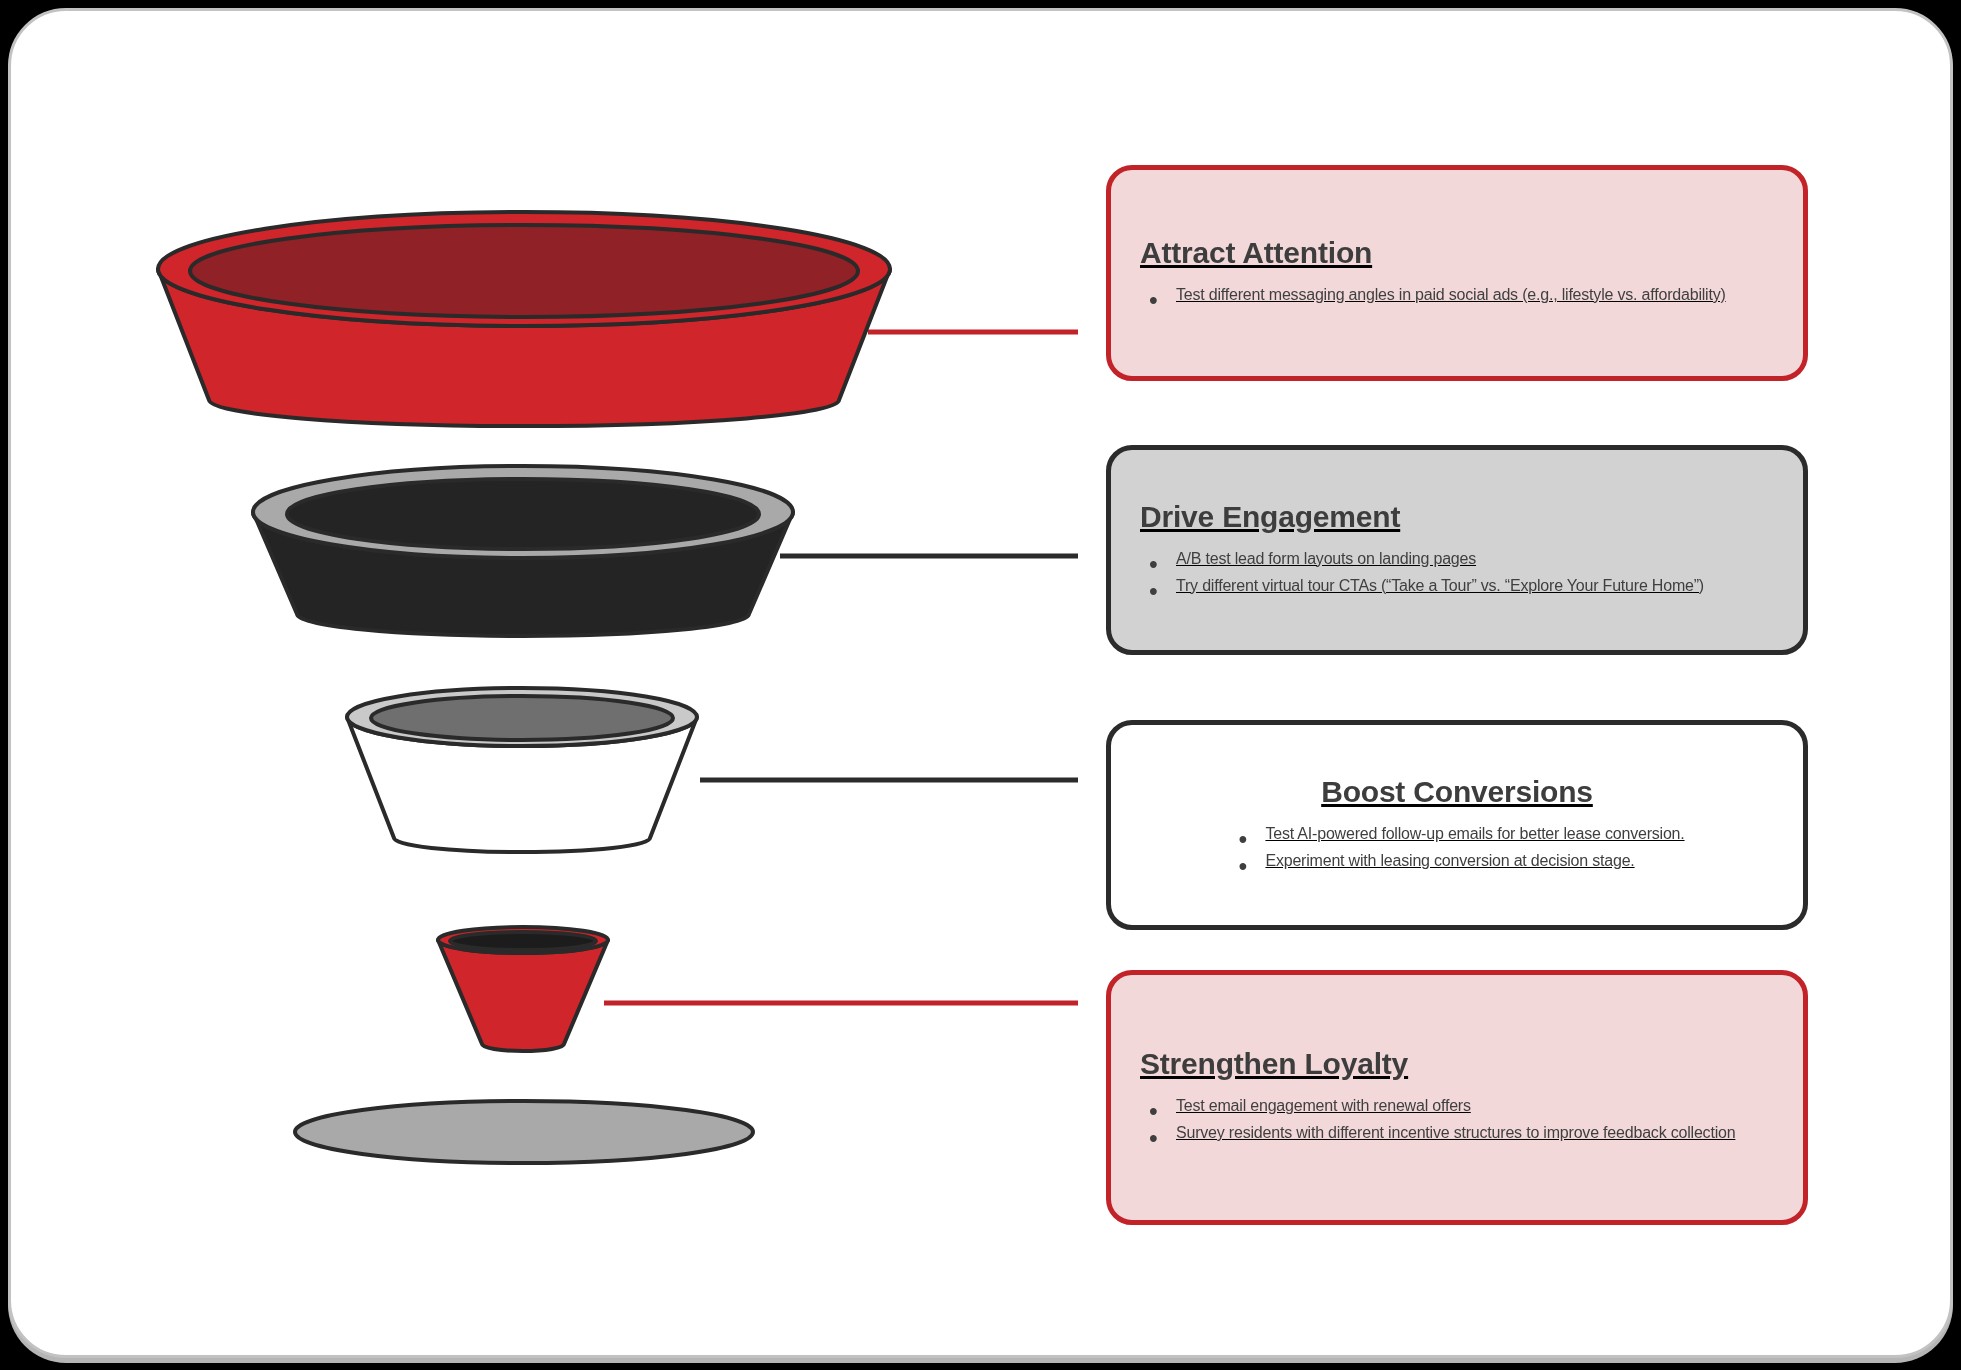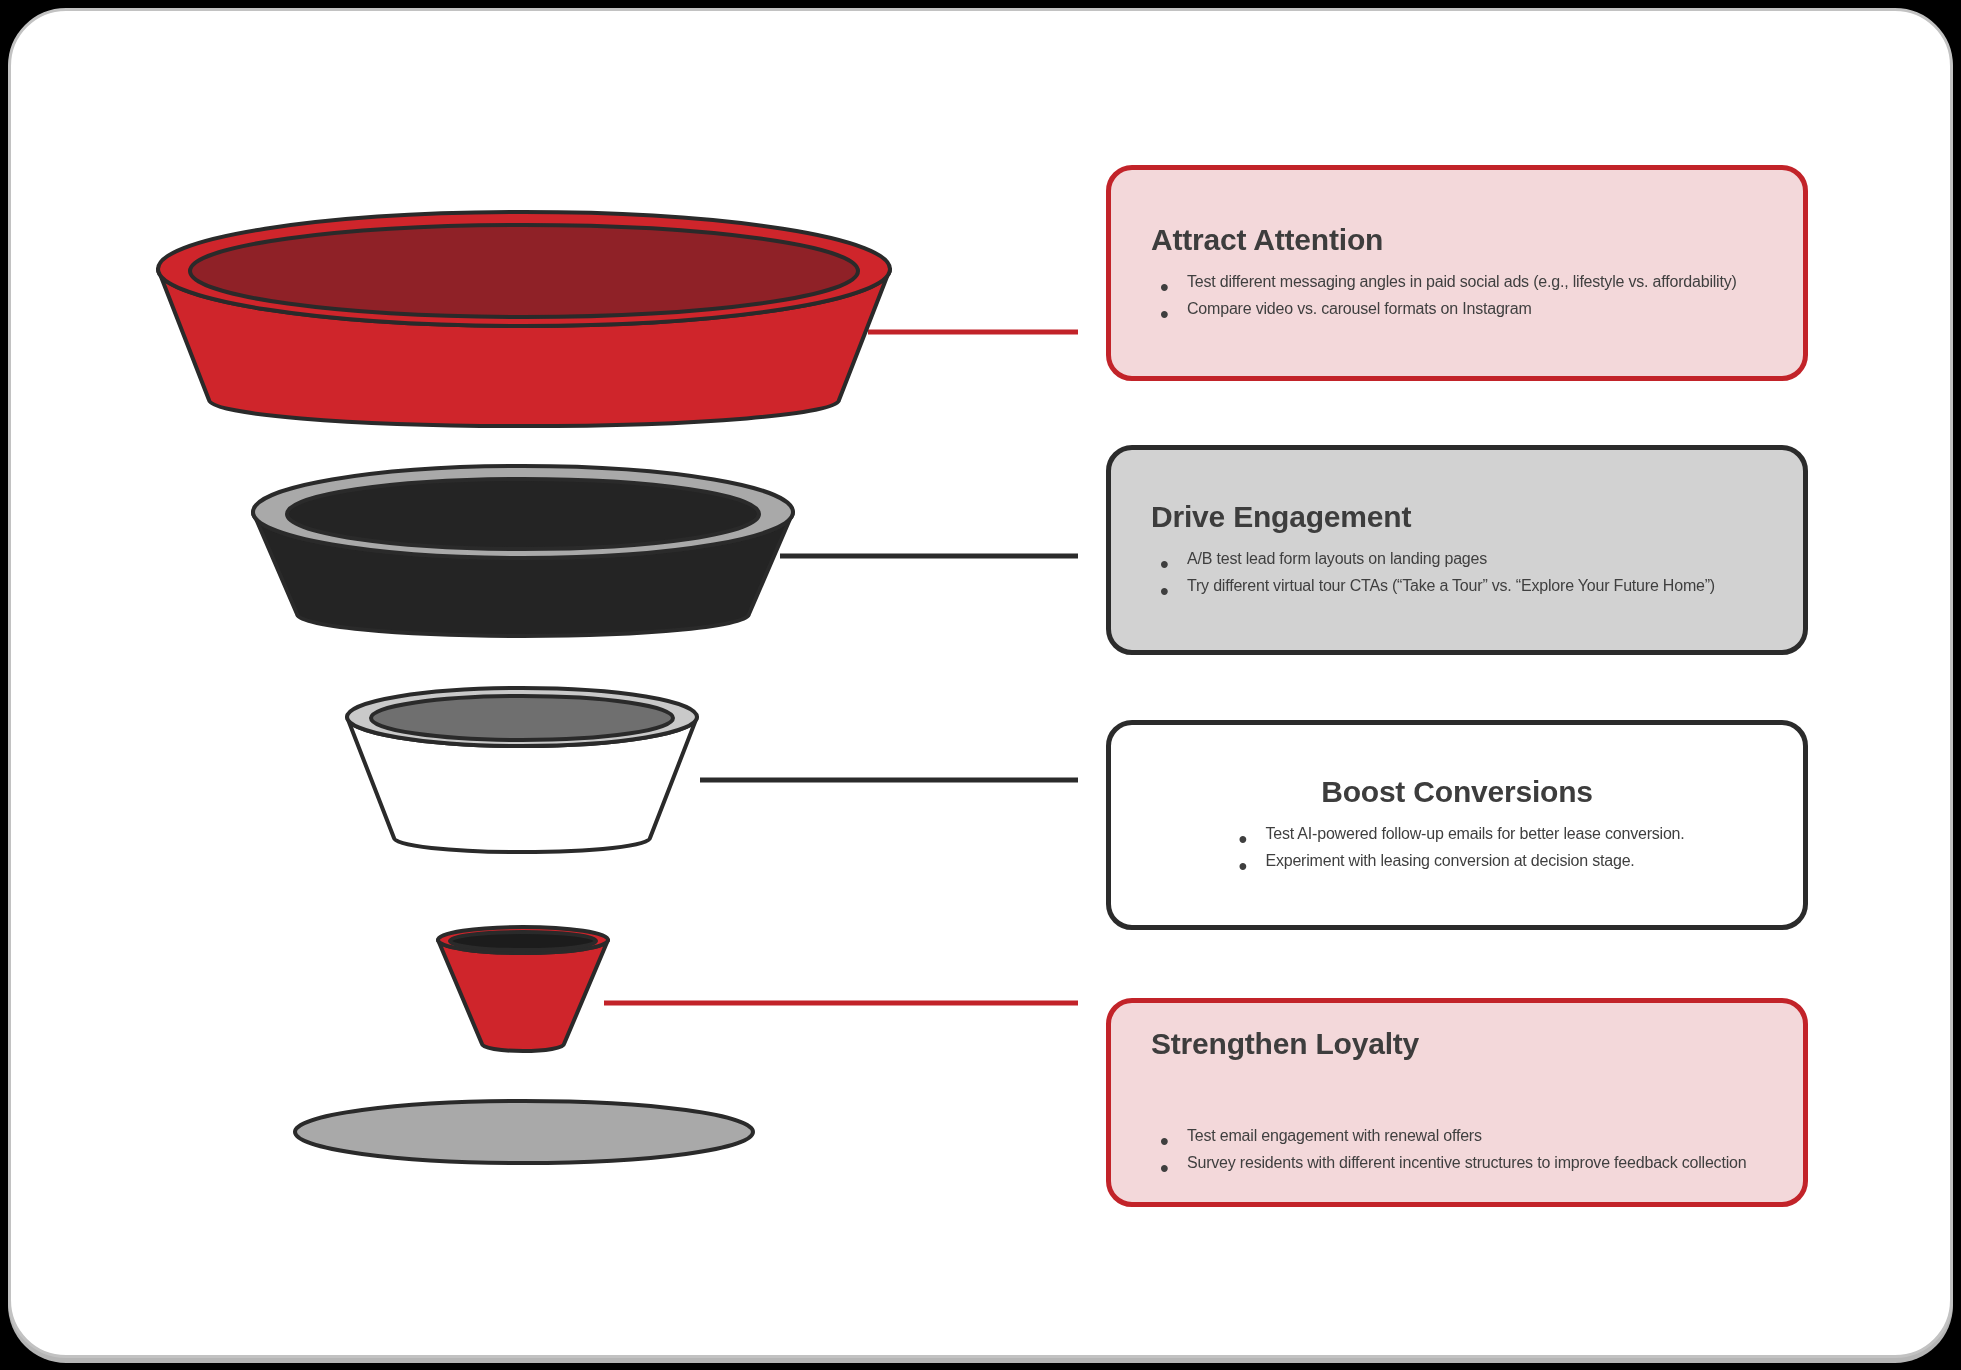--- a/index.html
+++ b/index.html
@@ -29,33 +29,34 @@
     width: 1961px;
     height: 1370px;
     z-index: 1;
   }
   .card {
     position: absolute;
     left: 1106px;
     width: 702px;
     box-sizing: border-box;
     border-radius: 26px;
-    padding: 24px 40px;
+    padding: 24px 29px;
     display: flex;
     flex-direction: column;
     justify-content: center;
     z-index: 2;
+    text-decoration: underline;
   }
   .card.red   { background: #f3d8da; border: 5px solid #c22329; }
   .card.gray  { background: #d2d2d2; border: 5px solid #2b2b2b; }
   .card.white { background: #ffffff; border: 5px solid #2b2b2b; align-items: center; }
   .card-1 { top: 165px;  height: 216px; }
   .card-2 { top: 445px;  height: 210px; }
   .card-3 { top: 720px;  height: 210px; }
-  .card-4 { top: 998px;  height: 209px; justify-content: space-between; }
+  .card-4 { top: 970px;  height: 255px; }
   .card h2 {
     margin: 0 0 10px 0;
     font-size: 30px;
     font-weight: bold;
     color: #3d3d3d;
     letter-spacing: -0.2px;
   }
   .card ul {
     margin: 0;
     padding: 0;
@@ -108,21 +109,20 @@
     <ellipse cx="523" cy="940" rx="85" ry="13" fill="#cf252b"></ellipse>
     <ellipse cx="523" cy="941" rx="73" ry="9" fill="#1c1c1c"></ellipse>
 
     <ellipse cx="524" cy="1132" rx="229" ry="31" fill="#a9a9a9"></ellipse>
   </svg>
 
   <div class="card red card-1">
     <h2>Attract Attention</h2>
     <ul>
         <li>Test different messaging angles in paid social ads (e.g., lifestyle vs. affordability)</li>
-        <li>Compare video vs. carousel formats on Instagram</li>
       </ul>
   </div>
 
   <div class="card gray card-2">
     <h2>Drive Engagement</h2>
     <ul>
         <li>A/B test lead form layouts on landing pages</li>
         <li>Try different virtual tour CTAs (“Take a Tour” vs. “Explore Your Future Home”)</li>
       </ul>
   </div>

